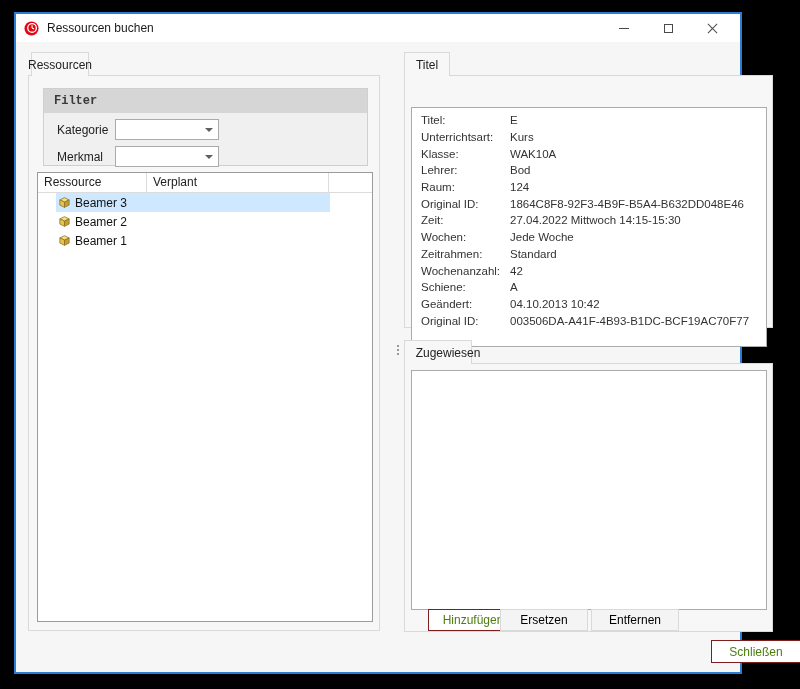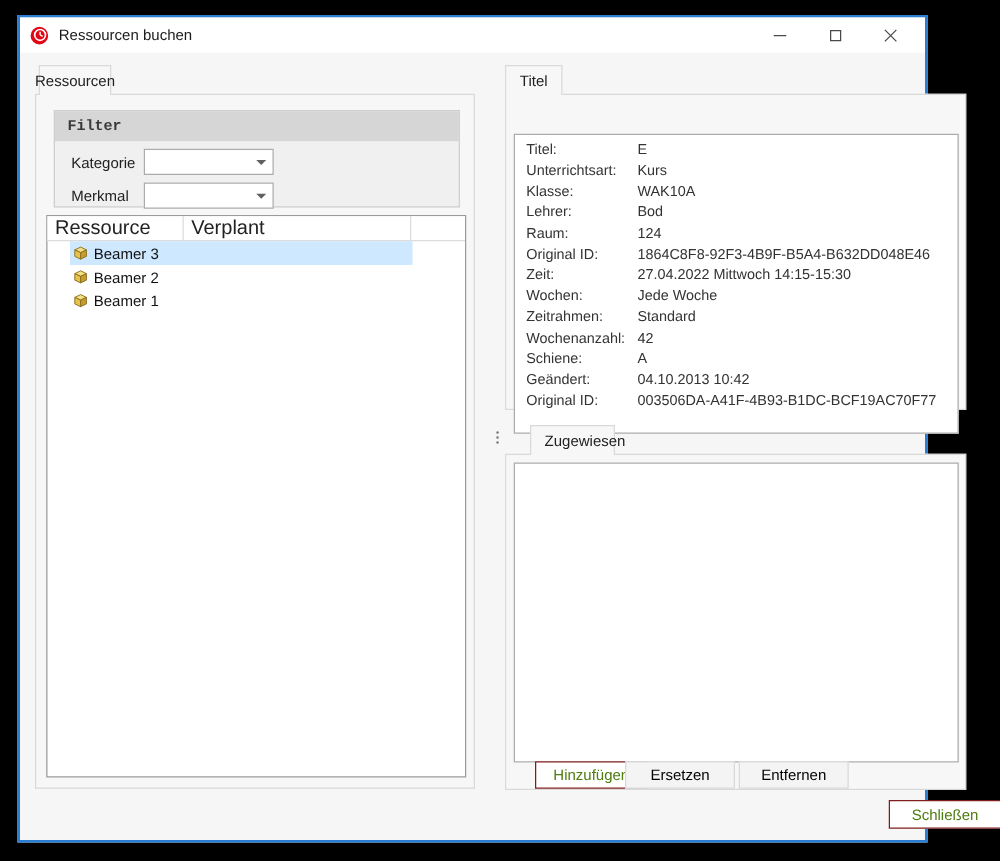--- a/index.html
+++ b/index.html
@@ -28,36 +28,36 @@
   .tab { position:absolute; height:24px; background:#f7f7f7; border:1px solid #d9d9d9; border-bottom:none; z-index:2;
          display:flex; align-items:center; justify-content:center; font-size:12px; color:#222; }
   .page { position:absolute; background:#f7f7f7; border:1px solid #d9d9d9; z-index:1; }
 
   .tab-ressourcen { left:15px; top:38px; width:58px; }
   .page-ressourcen { left:12px; top:61px; width:352px; height:556px; }
 
   .tab-termin { left:388px; top:38px; width:46px; }
   .page-termin { left:388px; top:61px; width:369px; height:253px; }
 
-  .tab-zugewiesen { left:408px; top:326px; width:68px;padding-left:20px; }
+  .tab-zugewiesen { left:388px; top:326px; width:68px;padding-left:20px; }
   .page-zugewiesen { left:388px; top:349px; width:369px; height:269px; }
 
   
   .filter-group { position:absolute; left:14px; top:12px; width:325px; height:78px; border:1px solid #cfcfcf; background:#f0f0f0; }
   .filter-header { height:24px; background:#d6d6d6; display:flex; align-items:center; padding-left:10px;
                    font-size:12px; font-weight:bold; color:#3a3a3a;font-family:Liberation Mono, monospace; }
   .filter-row { display:flex; align-items:center; height:21px; margin:6px 0 0 13px; }
   .filter-label { width:58px; font-size:12px; color:#222; }
   .combo { position:relative; width:104px; height:21px; background:#fff; border:1px solid #ababab; display:flex; align-items:center; padding:0 18px 0 4px; font-size:11px; color:#222; }
   .combo-arrow { position:absolute; right:5px; top:8px; width:0; height:0; border-left:4px solid transparent; border-right:4px solid transparent; border-top:4px solid #606060; }
 
   
   .res-list { position:absolute; left:8px; top:96px; width:336px; height:450px; background:#fff; border:1px solid #9b9b9b; }
   .list-header { display:flex; height:20px; border-bottom:1px solid #dcdcdc; background:#fff; }
-  .hdr-cell { font-size:16px; color:#222; padding-left:6px; line-height:19px; border-right:1px solid #dcdcdc; overflow:hidden; }
+  .hdr-cell { font-size:12px; color:#222; padding-left:6px; line-height:19px; border-right:1px solid #dcdcdc; overflow:hidden; }
   .hdr-ressource { width:109px; }
   .hdr-verplant { width:182px; }
   .hdr-extra { flex:1; border-right:none; }
   .list-row { position:relative; height:19px; display:flex; align-items:center; }
   .row-highlight { position:absolute; left:18px; top:0; width:274px; height:19px; background:#cde8ff; }
   .row-content { position:relative; display:flex; align-items:center; padding-left:20px; font-size:12px; color:#111; }
   .cube-icon { width:13px; height:13px; margin-right:4px; }
 
   
   .vgrip { position:absolute; left:378px; top:325px; width:8px; height:22px; display:flex; flex-direction:column; align-items:center; justify-content:center; gap:2px; }

